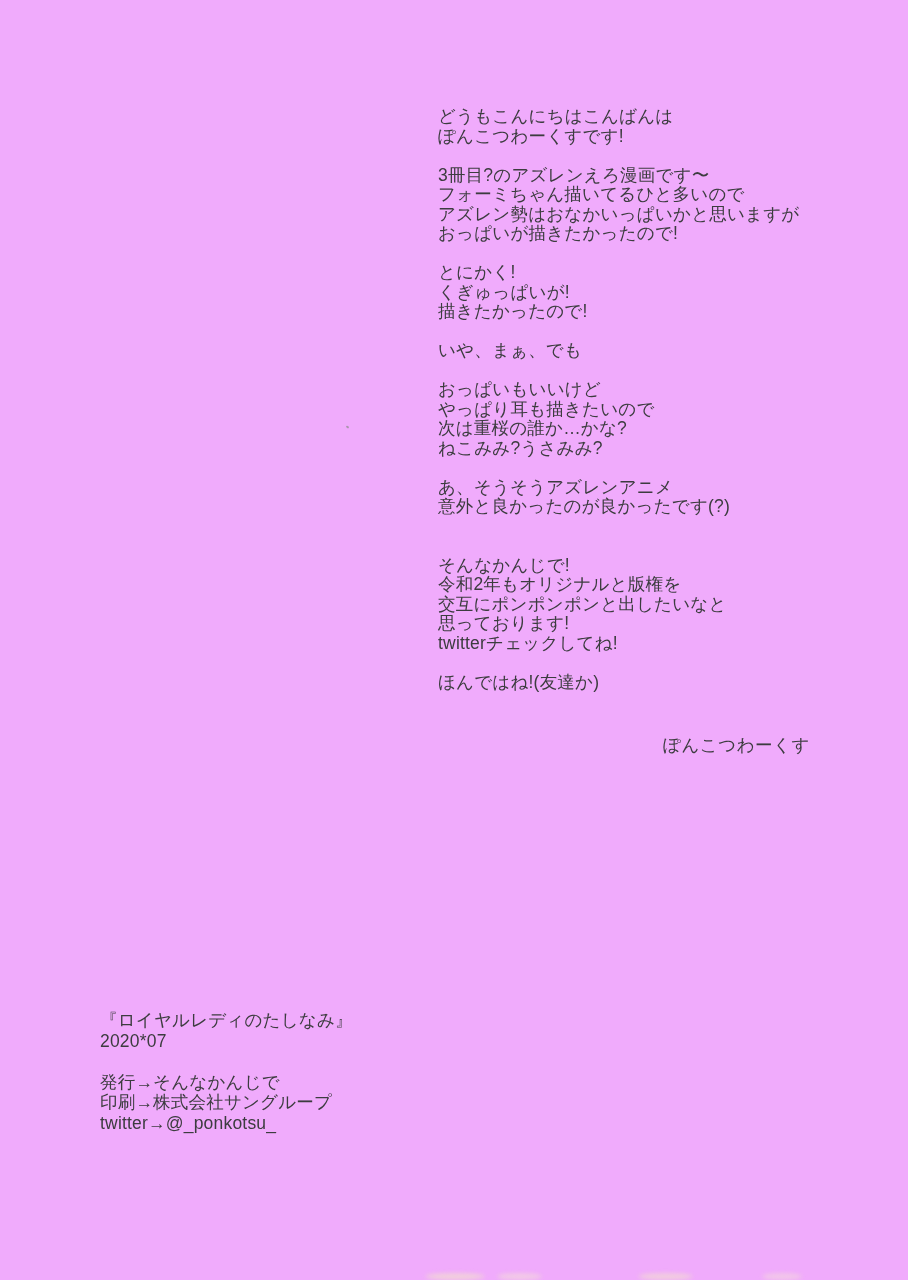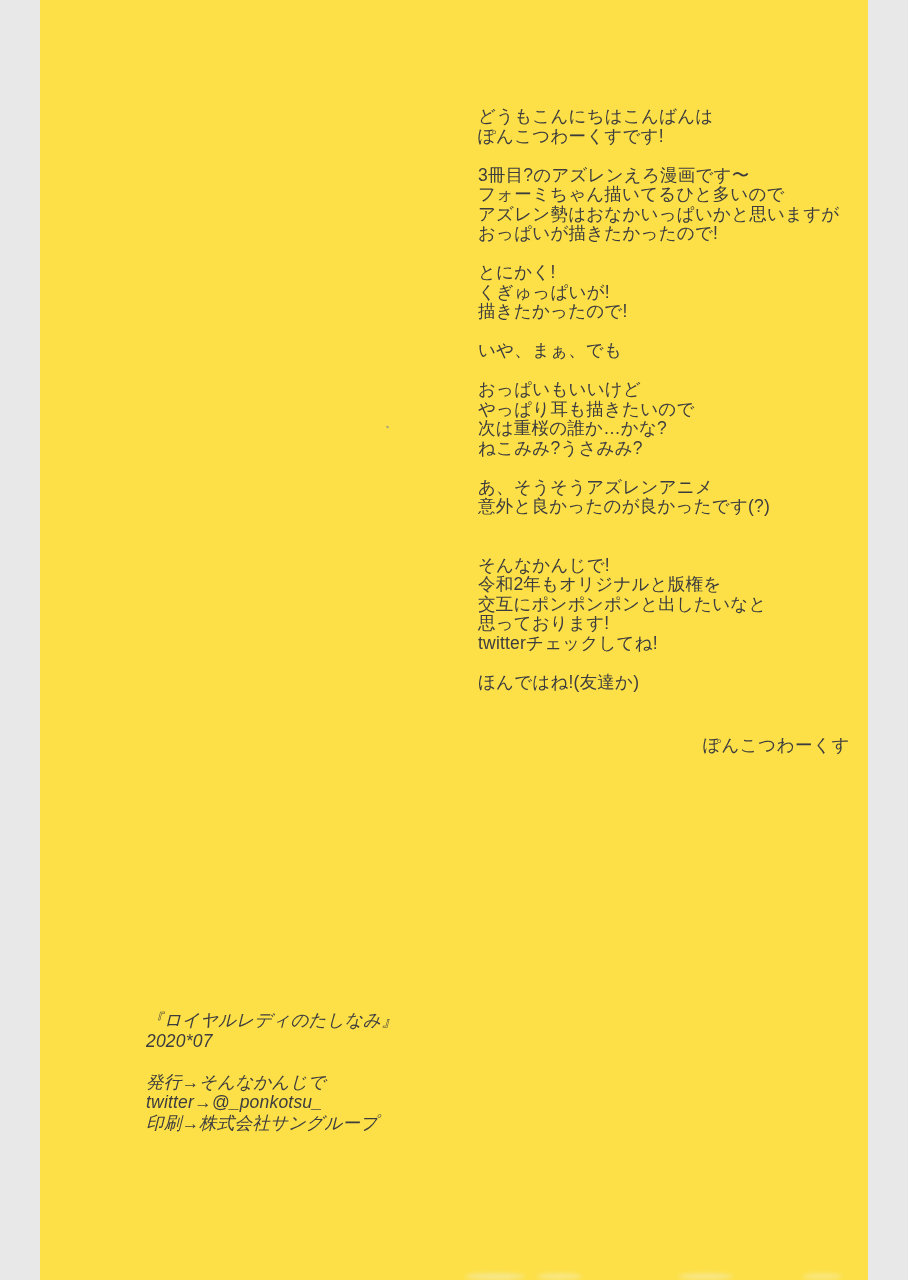--- a/index.html
+++ b/index.html
@@ -2,24 +2,24 @@
 <html><head>
 <meta charset="utf-8">
 <style>
   html, body {
     margin: 0;
     padding: 0;
     background: #e8e8e8;
   }
   .page {
     position: relative;
-    width: 828px;
+    width: 908px;
     height: 1280px;
     margin: 0 auto;
-    background: #fde047;
+    background: #f0abfc;
     overflow: hidden;
     font-family: "Liberation Sans", sans-serif;
     color: #3c3c3f;
   }
   .afterword {
     position: absolute;
     left: 438px;
     top: 107px;
     width: 400px;
     font-size: 17.5px;
@@ -31,26 +31,25 @@
     position: absolute;
     left: 663px;
     top: 735px;
     font-size: 17.5px;
     line-height: 20px;
     letter-spacing: 0.5px;
     text-align: center;
   }
   .colophon {
     position: absolute;
-    left: 106px;
+    left: 100px;
     top: 1010px;
     font-size: 17.5px;
     line-height: 20.5px;
     letter-spacing: 0.2px;
-    font-style: italic;
   }
   .colophon .gap {
     height: 20.5px;
   }
   .speck {
     position: absolute;
     left: 346px;
     top: 426px;
     width: 3px;
     height: 2px;
@@ -107,22 +106,22 @@
 
 ほんではね!(友達か)</div>
 
   <div class="signature">ぽんこつわーくす</div>
 
   <div class="colophon">
     <div>『ロイヤルレディのたしなみ』</div>
     <div>2020*07</div>
     <div class="gap"></div>
     <div>発行→そんなかんじで</div>
+    <div>印刷→株式会社サングループ</div>
     <div>twitter→@_ponkotsu_</div>
-    <div>印刷→株式会社サングループ</div>
   </div>
 
   <div class="speck"></div>
   <div class="smudge s1"></div>
   <div class="smudge s2"></div>
   <div class="smudge s3"></div>
   <div class="smudge s4"></div>
 
 </div>
 

